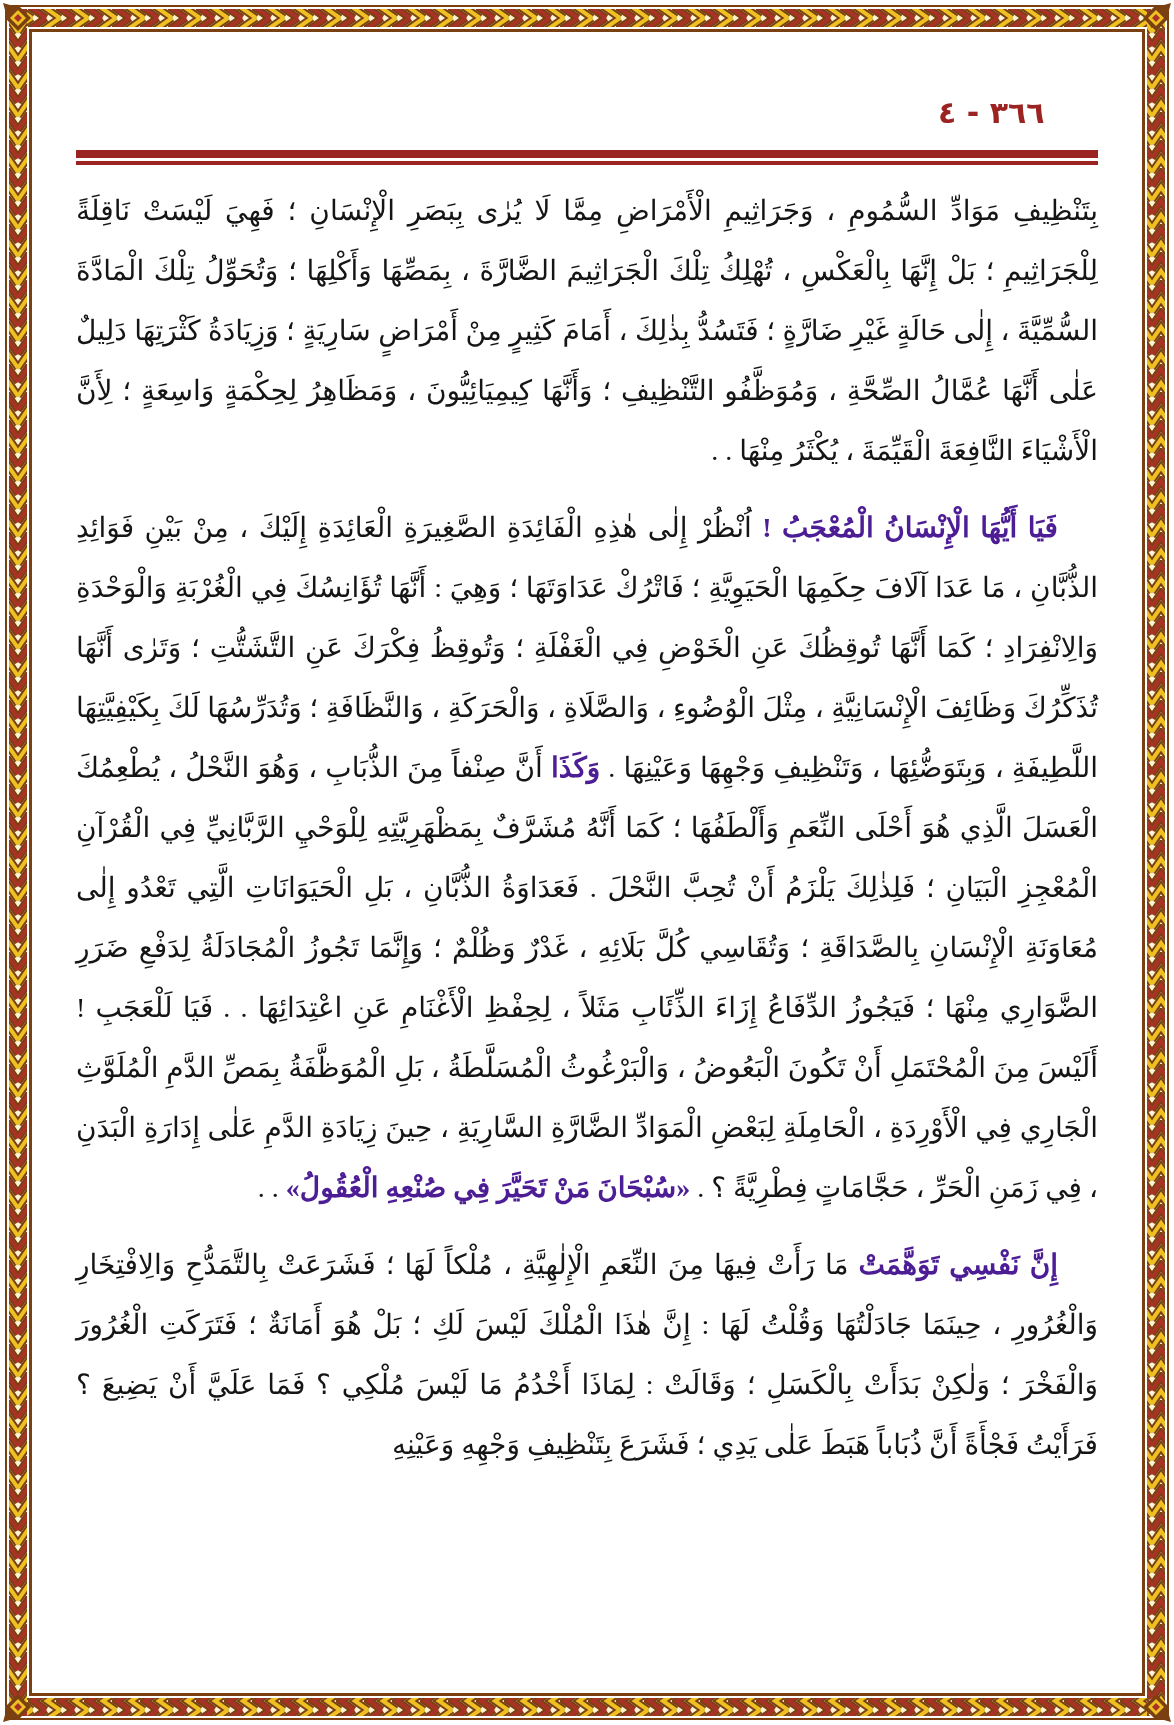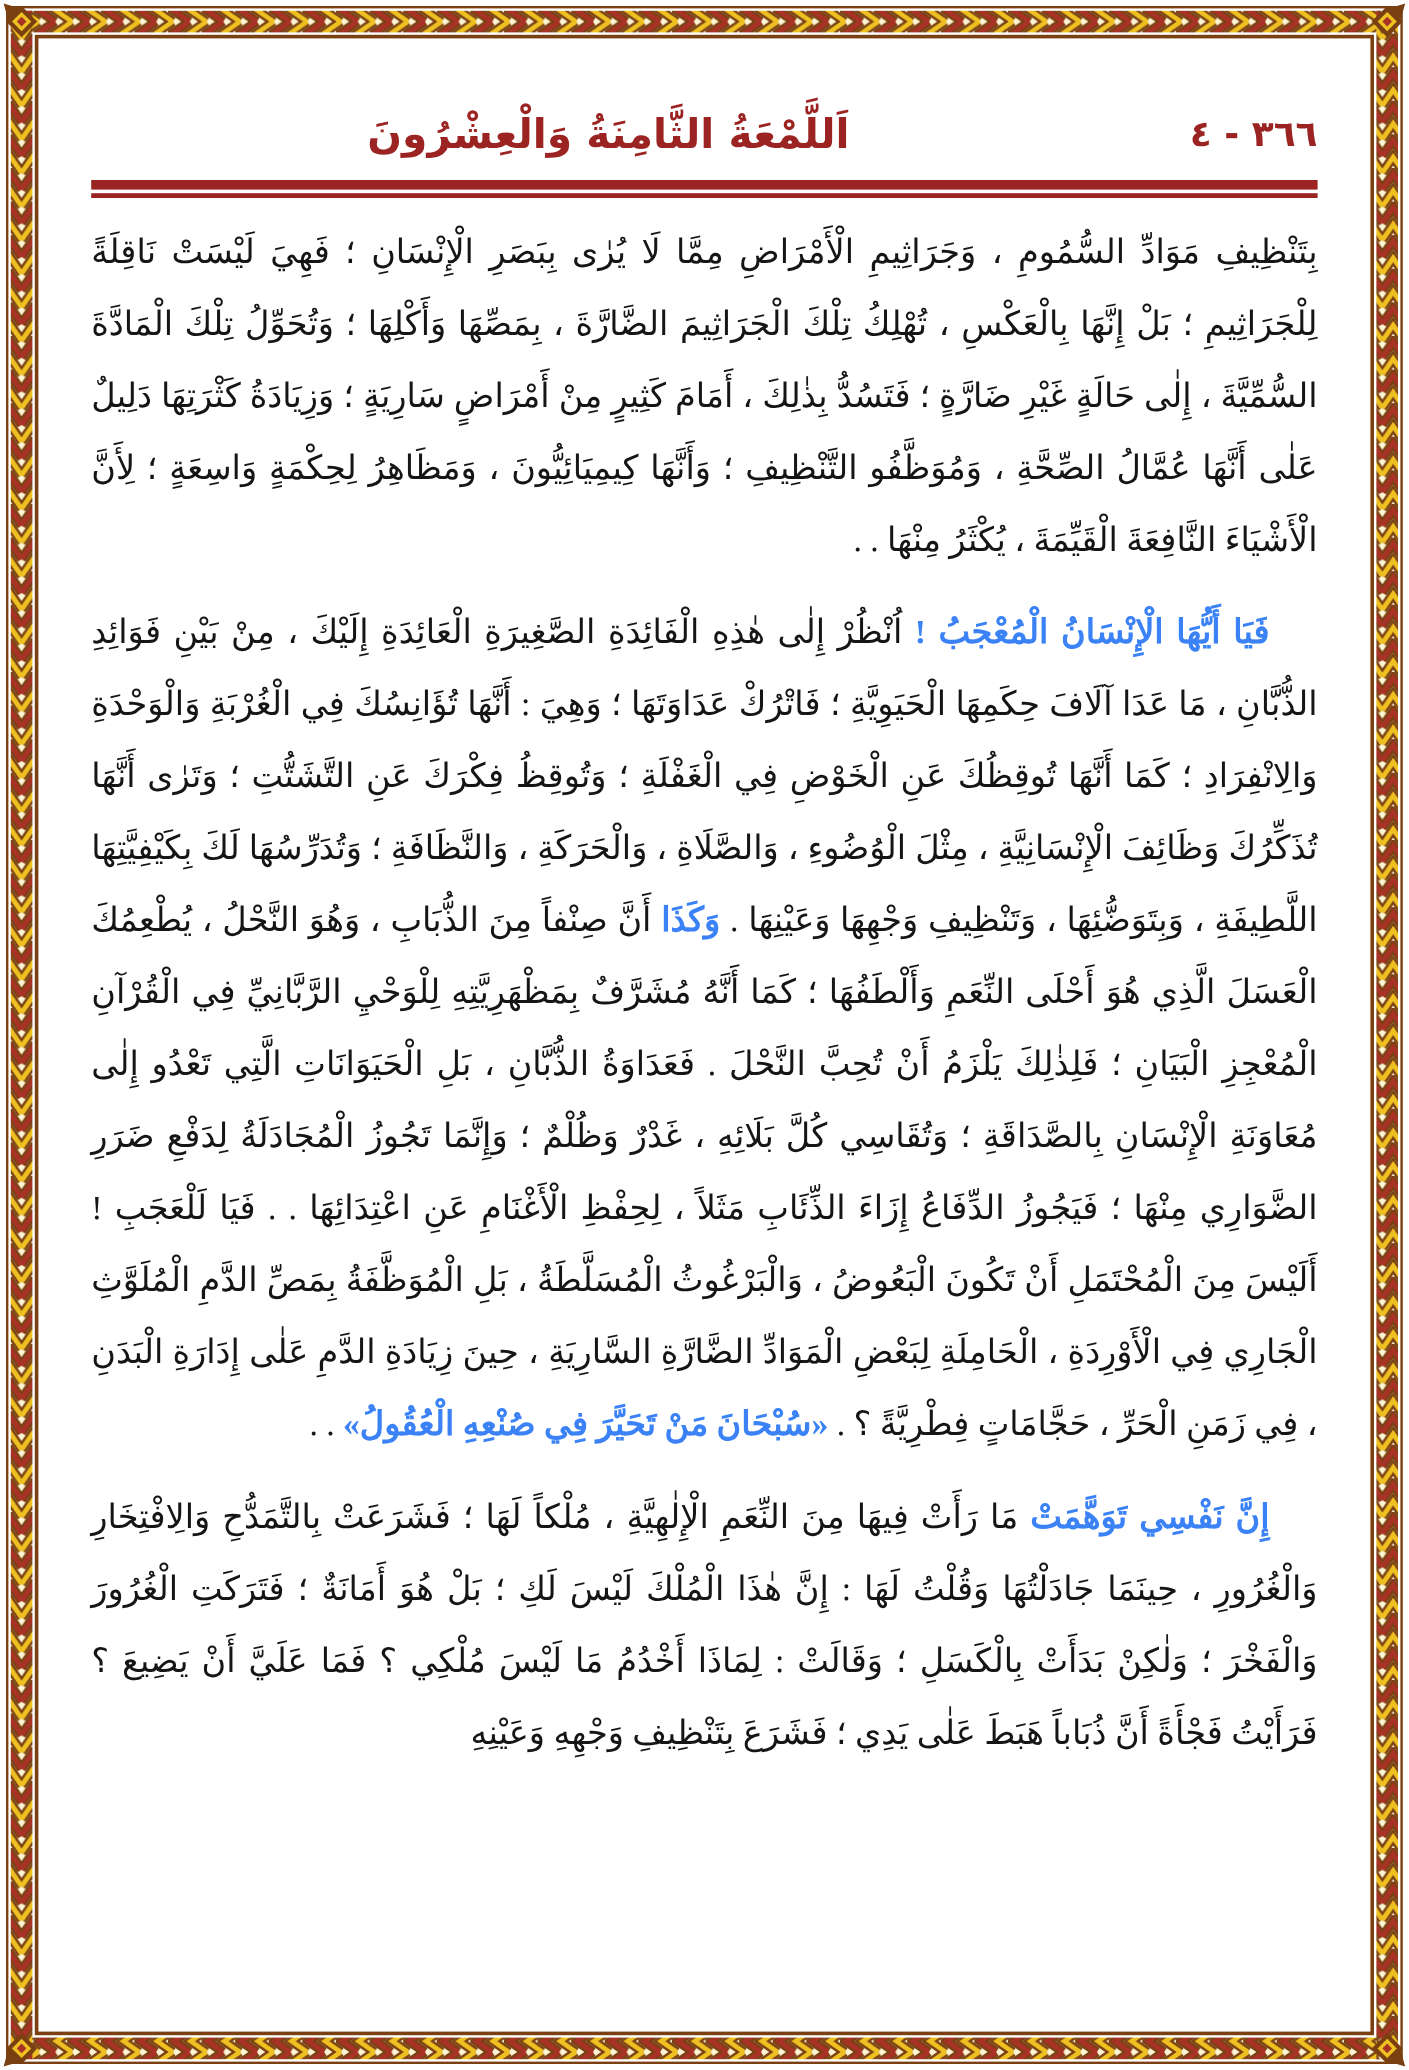--- a/index.html
+++ b/index.html
@@ -28,21 +28,21 @@
   }
   .header {
     display: flex;
     direction: rtl;
     align-items: center;
     margin-top: 46px;
     height: 68px;
   }
   .page-number {
     width: 160px;
-    text-align: right;
+    text-align: left;
     font-size: 30px;
     font-weight: bold;
     color: #9b2423;
     letter-spacing: 2px;
   }
   .doc-title {
     flex: 1;
     text-align: center;
     font-size: 34px;
     font-weight: bold;
@@ -61,21 +61,21 @@
     text-justify: inter-word;
     direction: rtl;
     font-family: Liberation Serif, serif;
   }
   .body-text p { margin: 0; }
   .body-text p.indented {
     text-indent: 40px;
     margin-top: 17px;
   }
   .seg-red {
-    color: #3b82f6;
+    color: #4c1d95;
     font-weight: bold;
   }
   .seg-black { color: #151515; }
 </style>
 </head>
 <body>
 
 <div class="page">
 
   <svg class="frame" viewBox="0 0 1174 1725" xmlns="http://www.w3.org/2000/svg" aria-hidden="true">
@@ -138,21 +138,20 @@
       <path d="M1171,3 L1157,7 L1167,17 Z" fill="#7a4012"></path>
       <path d="M3,1722 L17,1718 L7,1708 Z" fill="#7a4012"></path>
       <path d="M1171,1722 L1157,1718 L1167,1708 Z" fill="#7a4012"></path>
     </g>
   </svg>
 
   <div class="content">
 
     <div class="header">
       <div class="page-number">٣٦٦ - ٤</div>
-      <div class="doc-title">اَللَّمْعَةُ الثَّامِنَةُ وَالْعِشْرُونَ</div>
     </div>
 
     <div class="double-rule">
       <div class="thick"></div>
       <div class="gap"></div>
       <div class="thin"></div>
     </div>
 
     <div class="body-text">
 

